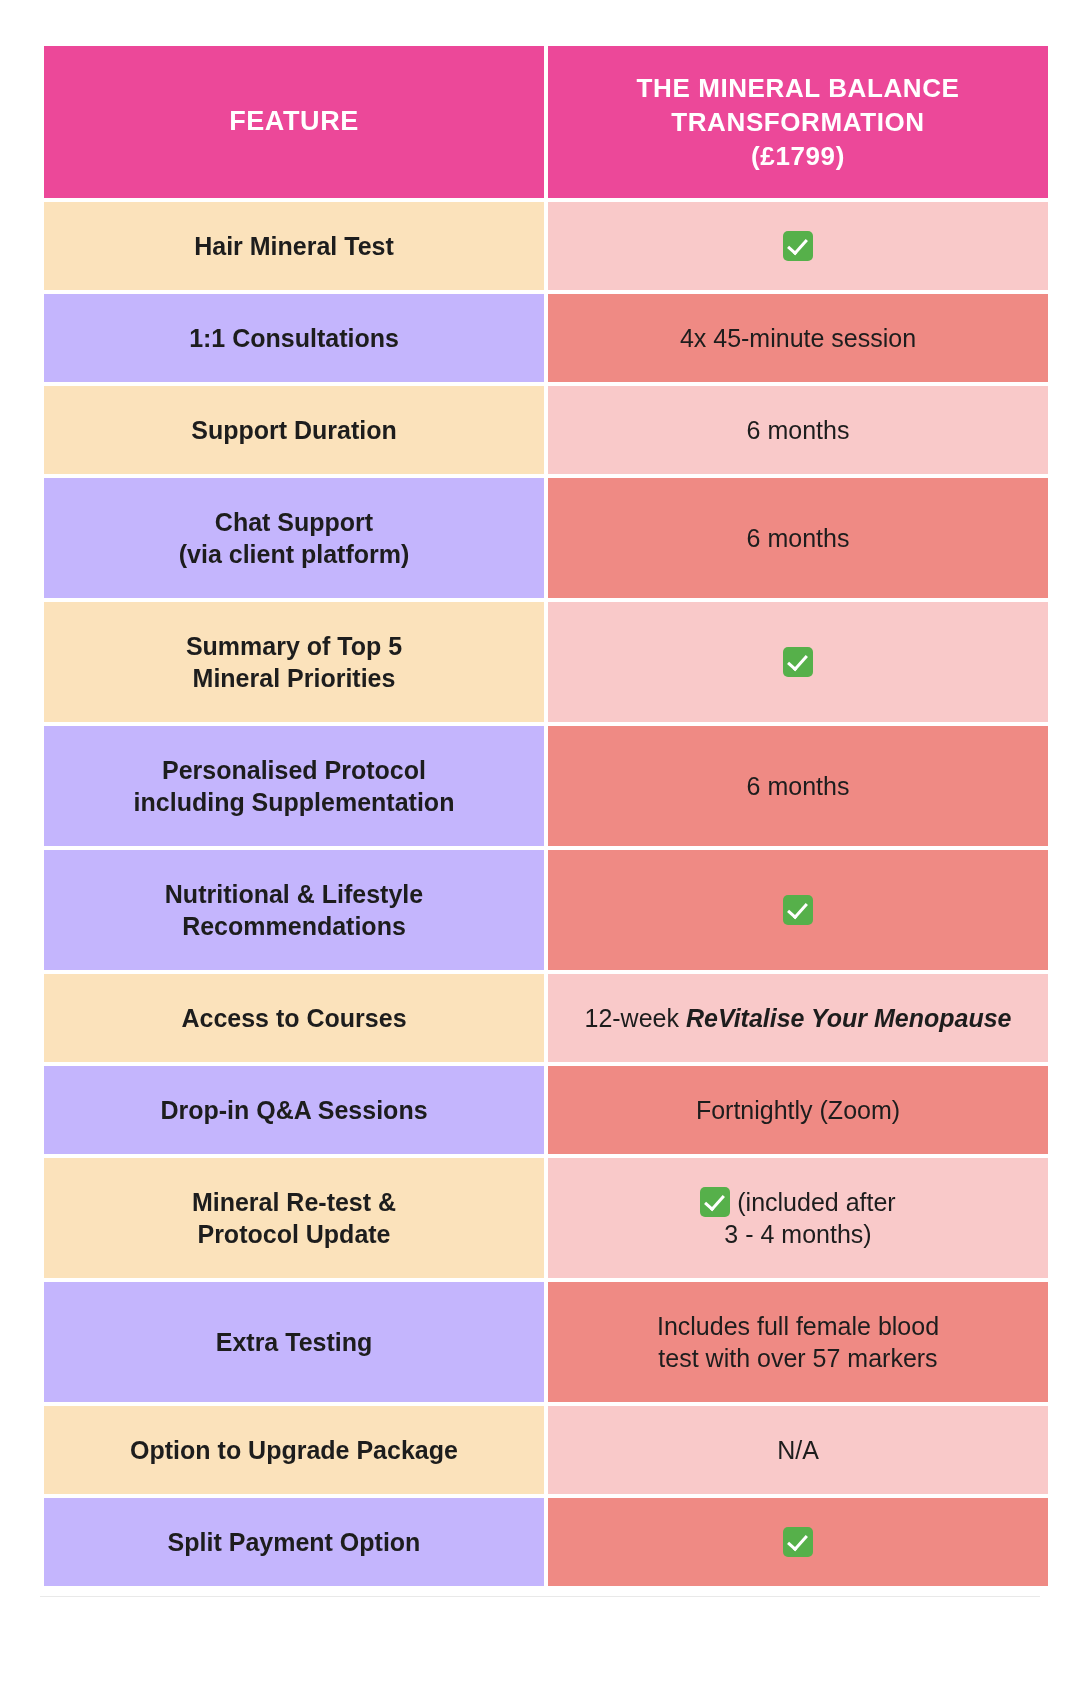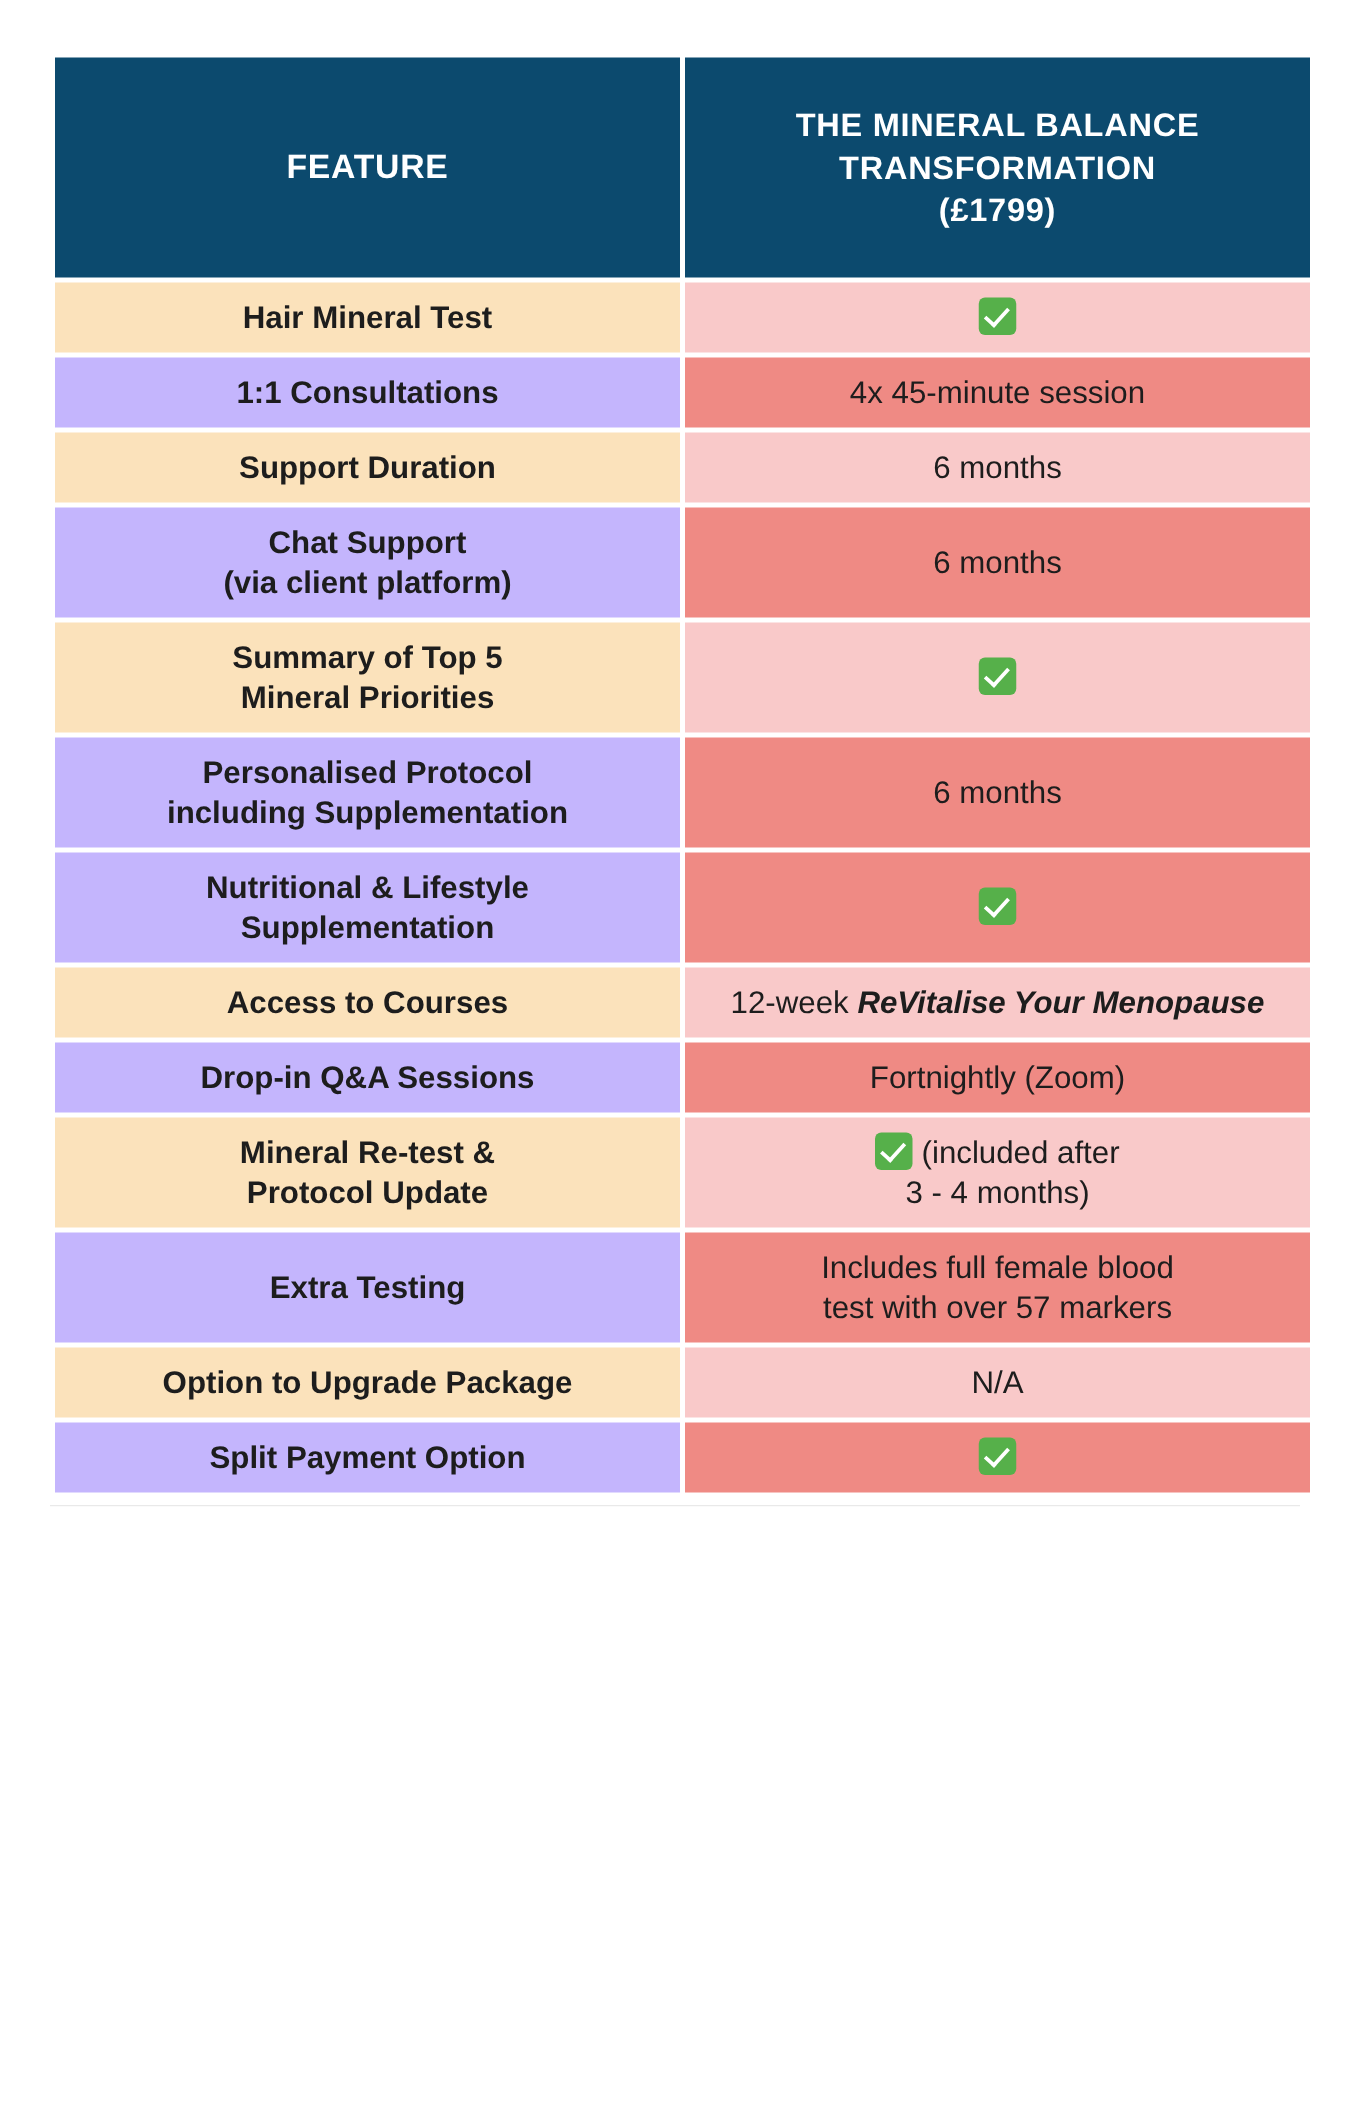--- a/index.html
+++ b/index.html
@@ -23,41 +23,41 @@
   table.compare {
     border-collapse: separate;
     border-spacing: 4px 4px;
     width: 1000px;
     table-layout: fixed;
   }
   table.compare col.c1 { width: 500px; }
   table.compare col.c2 { width: 500px; }
 
   th.head {
-    background: #0c4a6e;
+    background: #ec4899;
     color: #ffffff;
     font-size: 27px;
     font-weight: bold;
     letter-spacing: 0.6px;
     text-align: center;
     vertical-align: middle;
-    padding: 18px 16px;
+    padding: 6px 16px;
     height: 140px;
     line-height: 1.32;
   }
   th.head.right {
     font-size: 26px;
   }
 
   td {
     text-align: center;
     vertical-align: middle;
     color: #1d1d1d;
     line-height: 1.28;
-    padding: 12px 14px;
+    padding: 28px 14px;
   }
   td.feature {
     font-size: 25px;
     font-weight: bold;
   }
   td.value {
     font-size: 25px;
     font-weight: normal;
     text-align: center;
   }
@@ -158,21 +158,21 @@
           <div>Personalised Protocol</div>
           <div>including Supplementation</div>
         </td>
         <td class="value">6 months</td>
       </tr>
 
 
       <tr class="alt-b">
         <td class="feature">
           <div>Nutritional &amp; Lifestyle</div>
-          <div>Supplementation</div>
+          <div>Recommendations</div>
         </td>
         <td class="value">
           <span class="check"></span>
         </td>
       </tr>
 
       <tr class="alt-a">
         <td class="feature">Access to Courses</td>
         <td class="value">
           <span>12-week </span><span class="ital">ReVitalise Your Menopause</span>

